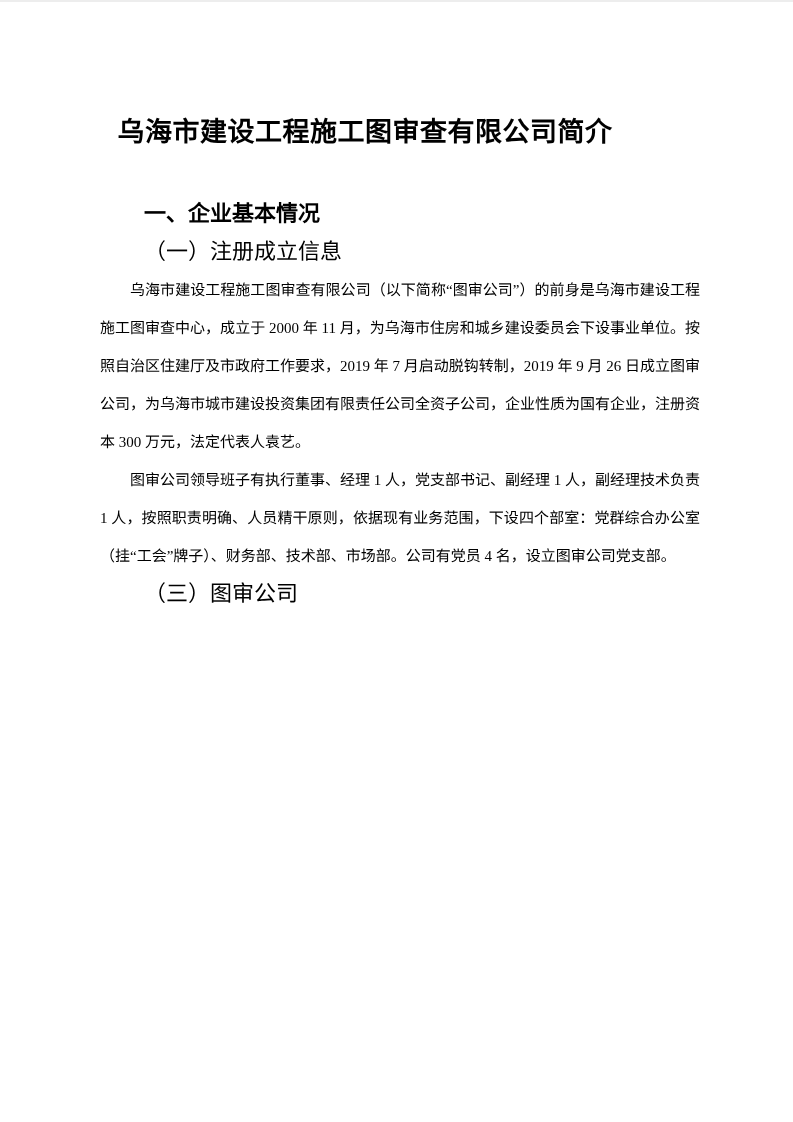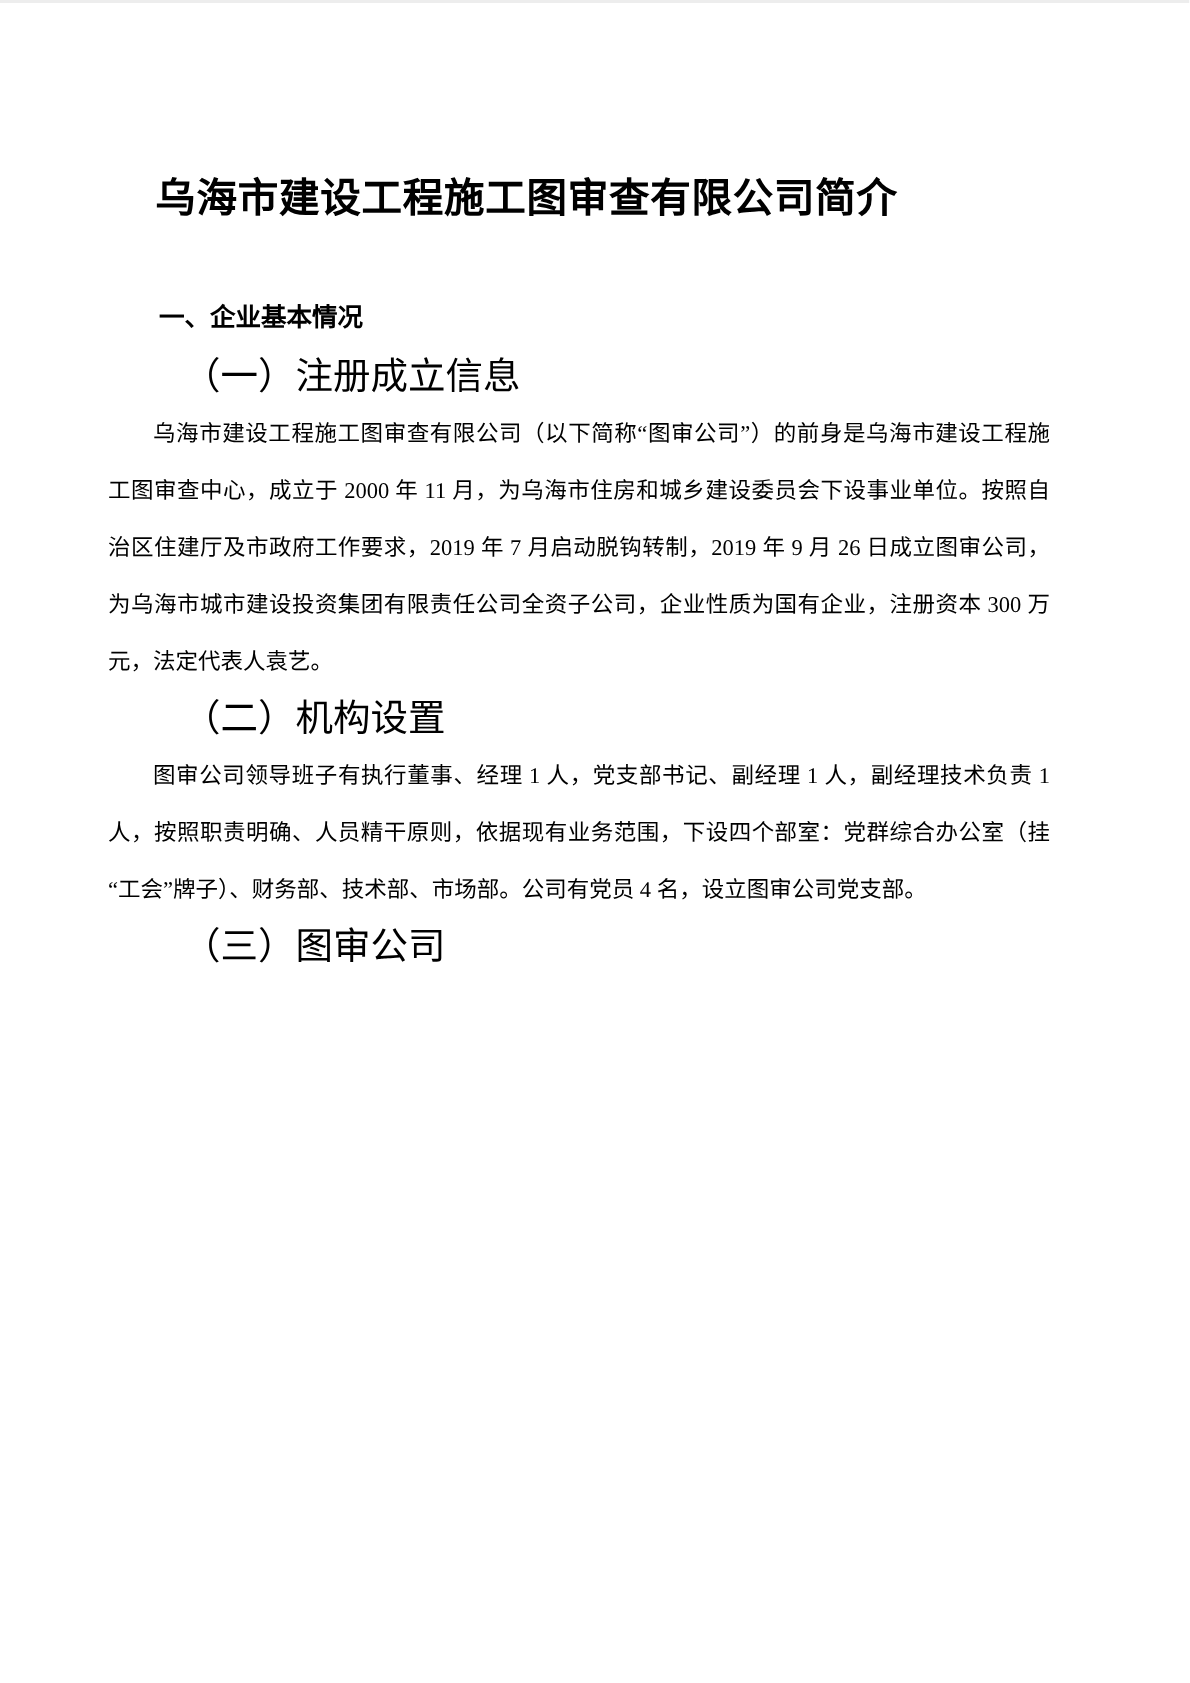--- a/index.html
+++ b/index.html
@@ -13,44 +13,44 @@
     height: 1122px;
     margin: 0 auto;
     background: #ffffff;
     color: #000000;
     overflow: hidden;
     border-top: 2px solid #ededed;
     box-sizing: border-box;
     font-family: "Liberation Serif", "DejaVu Serif", serif;
   }
   .content {
-    padding: 107px 93px 0 72px; 
+    padding: 107px 93px 0 100px; 
     box-sizing: border-box;
   }
   .doc-title {
     margin: 0 0 0 0;
     padding-right: 70px; 
     font-size: 27px;
     font-weight: bold;
     line-height: 46px;
     text-align: center;
     letter-spacing: 0.5px;
     font-family: "Liberation Serif", "DejaVu Serif", serif;
   }
   .sec-heading {
     margin: 40px 0 0 0;
-    font-size: 17px;
+    font-size: 22px;
     font-weight: bold;
     line-height: 38px;
     text-indent: 2em;
-    font-family: Liberation Mono, monospace;
+    font-family: Liberation Serif, serif;
   }
   .sub-heading {
     margin: 0;
-    font-size: 25px;
+    font-size: 22px;
     font-weight: normal;
     line-height: 38px;
     text-indent: 2em;
     
     font-family: "Liberation Serif", "DejaVu Serif", serif;
   }
   .body-para {
     margin: 0;
     font-size: 15px;
     line-height: 38px;
@@ -68,21 +68,20 @@
   <div class="content">
 
     <h1 class="doc-title">乌海市建设工程施工图审查有限公司简介</h1>
 
     <h2 class="sec-heading">一、企业基本情况</h2>
 
     <h3 class="sub-heading">（一）注册成立信息</h3>
 
     <p class="body-para">乌海市建设工程施工图审查有限公司（以下简称“图审公司”）的前身是乌海市建设工程施工图审查中心，成立于 2000 年 11 月，为乌海市住房和城乡建设委员会下设事业单位。按照自治区住建厅及市政府工作要求，2019 年 7 月启动脱钩转制，2019 年 9 月 26 日成立图审公司，为乌海市城市建设投资集团有限责任公司全资子公司，企业性质为国有企业，注册资本 300 万元，法定代表人袁艺。</p>
 
-    <h3 class="sub-heading">（二）机构设置</h3>
 
     <p class="body-para">图审公司领导班子有执行董事、经理 1 人，党支部书记、副经理 1 人，副经理技术负责 1 人，按照职责明确、人员精干原则，依据现有业务范围，下设四个部室：党群综合办公室（挂“工会”牌子）、财务部、技术部、市场部。公司有党员 4 名，设立图审公司党支部。</p>
 
     <h3 class="sub-heading">（三）图审公司</h3>
 
 
   </div>
 </div>
 
 </body></html>

